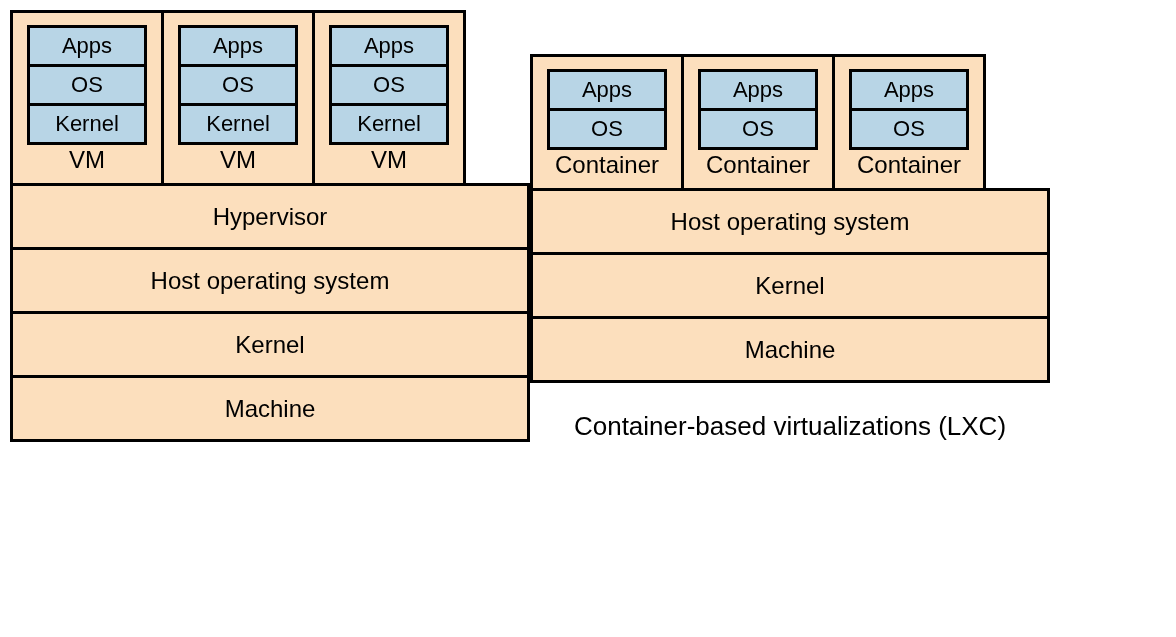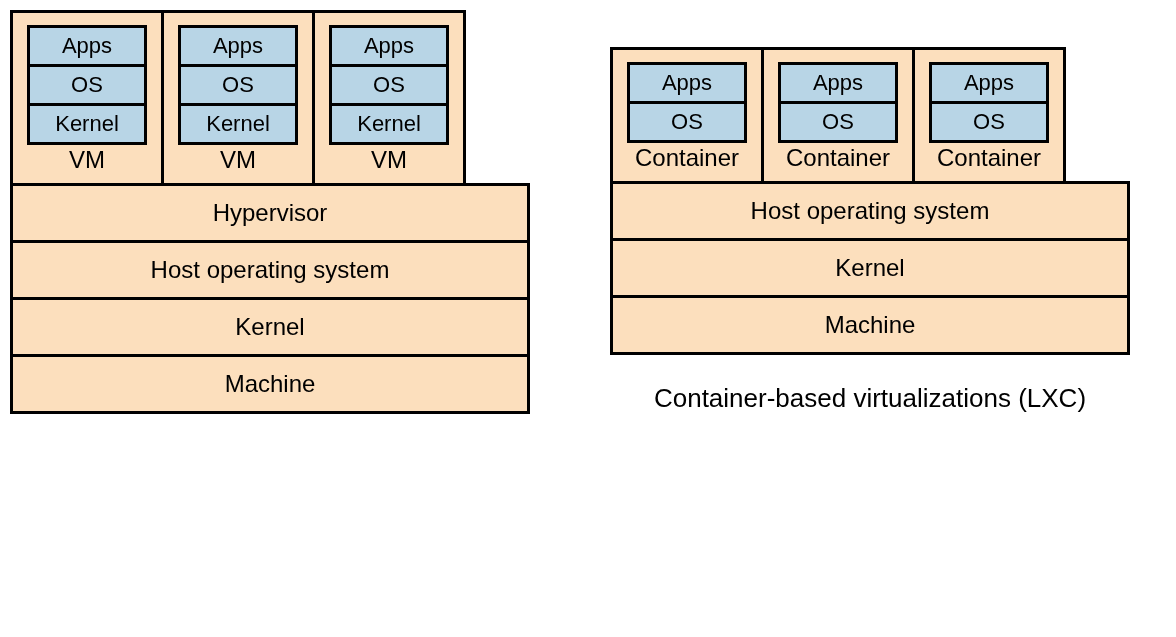--- a/index.html
+++ b/index.html
@@ -6,35 +6,34 @@
   body {
     margin: 0;
     padding: 10px;
     font-family: "Segoe UI", Arial, sans-serif;
     background: #fff;
     width: 1176px;
   }
   .diagram-wrap {
     display: flex;
     align-items: flex-end;
-    gap: 80px;
   }
   .stack {
     display: flex;
     flex-direction: column;
     align-items: center;
   }
   .stack-body {
     display: flex;
     flex-direction: column;
   }
   .layer {
     border: 3px solid #000;
     background: #fcdfbd;
-    height: 60px;
+    height: 67px;
     display: flex;
     align-items: center;
     justify-content: center;
     font-size: 24px;
     margin-top: -3px;
   }
   .vm-row, .ct-row {
     display: flex;
   }
   .vm-cell, .ct-cell {

